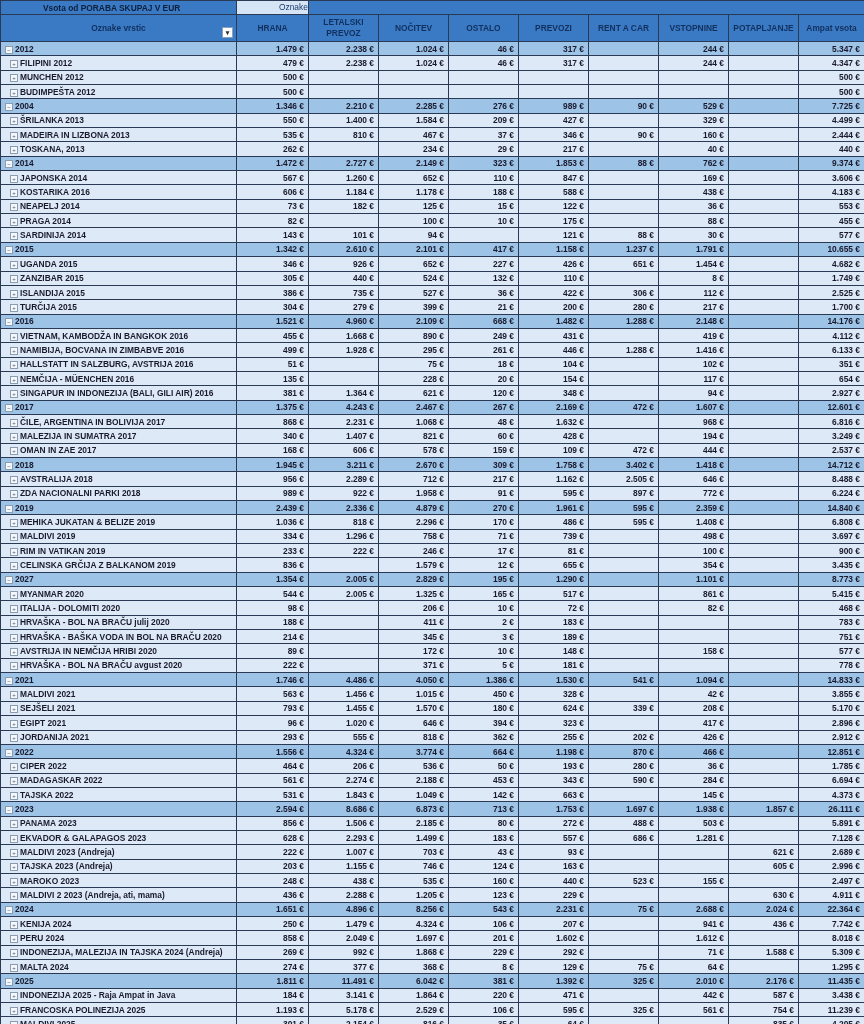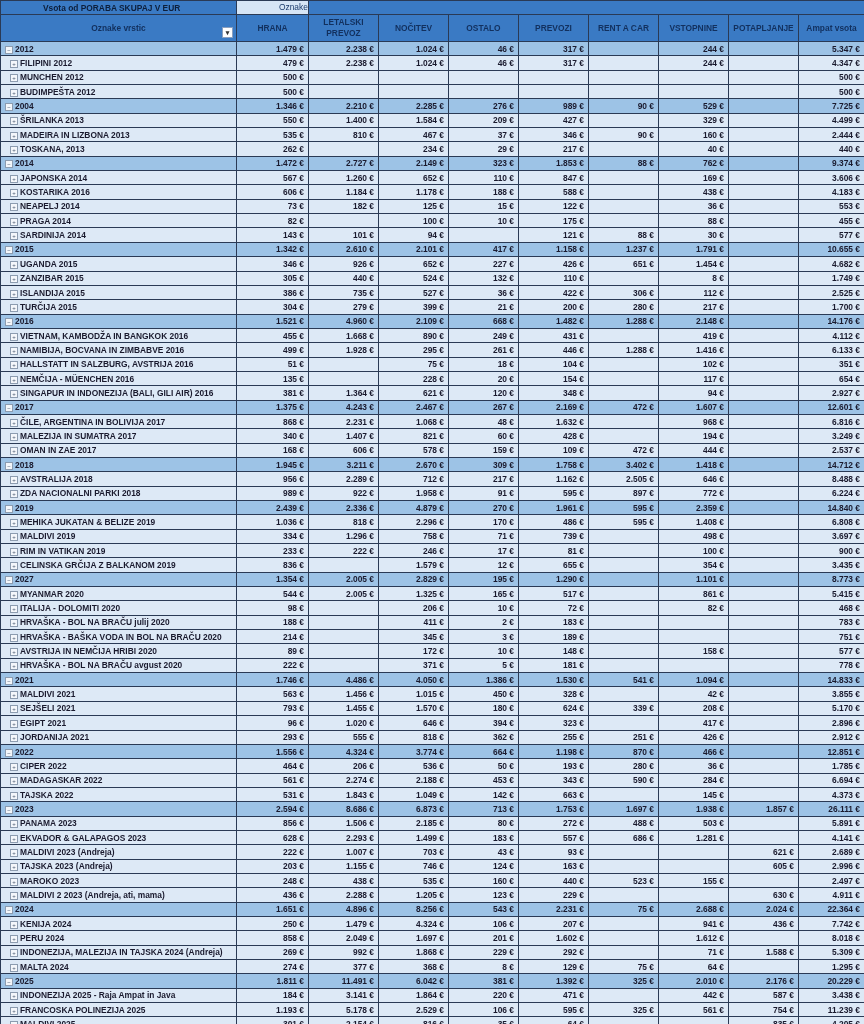--- a/index.html
+++ b/index.html
@@ -669,21 +669,21 @@
         <td class="num"></td>
         <td class="num">2.896 €</td>
       </tr>
       <tr class="item">
         <td class="lbl"><span class="pm">+</span><span>JORDANIJA 2021</span></td>
         <td class="num">293 €</td>
         <td class="num">555 €</td>
         <td class="num">818 €</td>
         <td class="num">362 €</td>
         <td class="num">255 €</td>
-        <td class="num">251 €</td>
+        <td class="num">202 €</td>
         <td class="num">426 €</td>
         <td class="num"></td>
         <td class="num">2.912 €</td>
       </tr>
       <tr class="year">
         <td class="lbl"><span class="pm">−</span><span>2022</span></td>
         <td class="num">1.556 €</td>
         <td class="num">4.324 €</td>
         <td class="num">3.774 €</td>
         <td class="num">664 €</td>
@@ -756,21 +756,21 @@
       <tr class="item">
         <td class="lbl"><span class="pm">+</span><span>EKVADOR &amp; GALAPAGOS 2023</span></td>
         <td class="num">628 €</td>
         <td class="num">2.293 €</td>
         <td class="num">1.499 €</td>
         <td class="num">183 €</td>
         <td class="num">557 €</td>
         <td class="num">686 €</td>
         <td class="num">1.281 €</td>
         <td class="num"></td>
-        <td class="num">4.141 €</td>
+        <td class="num">7.128 €</td>
       </tr>
       <tr class="item">
         <td class="lbl"><span class="pm">+</span><span>MALDIVI 2023 (Andreja)</span></td>
         <td class="num">222 €</td>
         <td class="num">1.007 €</td>
         <td class="num">703 €</td>
         <td class="num">43 €</td>
         <td class="num">93 €</td>
         <td class="num"></td>
         <td class="num"></td>
@@ -876,21 +876,21 @@
       <tr class="year">
         <td class="lbl"><span class="pm">−</span><span>2025</span></td>
         <td class="num">1.811 €</td>
         <td class="num">11.491 €</td>
         <td class="num">6.042 €</td>
         <td class="num">381 €</td>
         <td class="num">1.392 €</td>
         <td class="num">325 €</td>
         <td class="num">2.010 €</td>
         <td class="num">2.176 €</td>
-        <td class="num">20.229 €</td>
+        <td class="num">11.435 €</td>
       </tr>
       <tr class="item">
         <td class="lbl"><span class="pm">+</span><span>INDONEZIJA 2025 - Raja Ampat in Java</span></td>
         <td class="num">184 €</td>
         <td class="num">3.141 €</td>
         <td class="num">1.864 €</td>
         <td class="num">220 €</td>
         <td class="num">471 €</td>
         <td class="num"></td>
         <td class="num">442 €</td>

